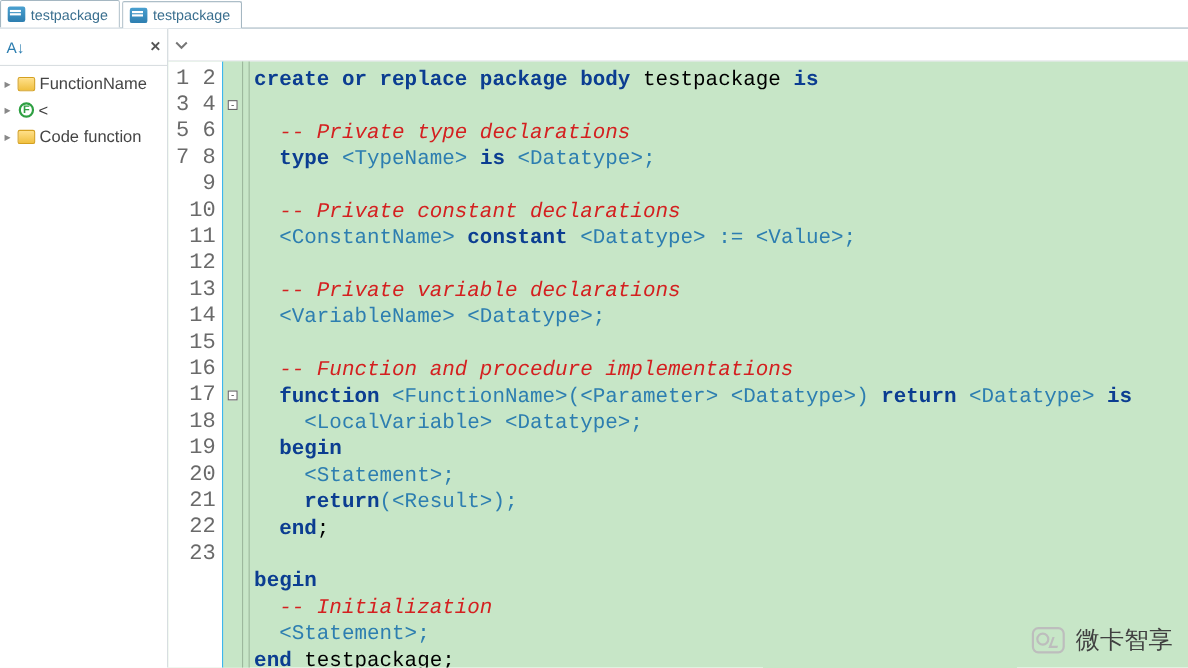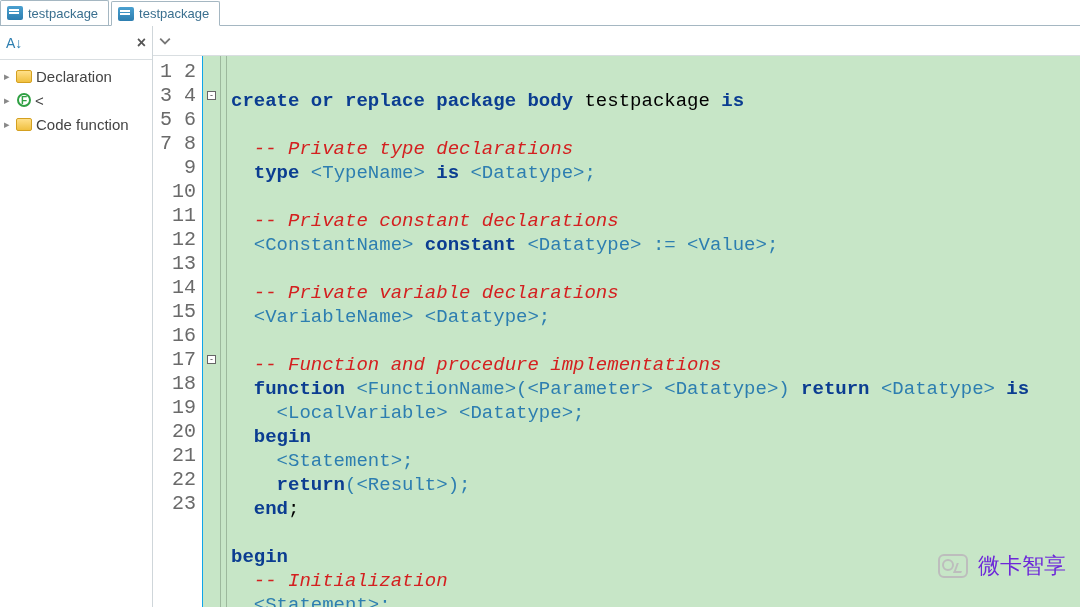--- a/index.html
+++ b/index.html
@@ -22,25 +22,25 @@
   .folder-icon { width: 16px; height: 13px; background: linear-gradient(#ffe08a, #f0c040); border: 1px solid #d4a020; border-radius: 2px; margin-right: 4px; }
   .func-icon { width: 14px; height: 14px; border: 2px solid #2fa043; border-radius: 50%; color: #2fa043; font-size: 10px; font-weight: bold; display: flex; align-items: center; justify-content: center; margin: 0 4px 0 1px; }
   .editor-wrap { flex: 1; display: flex; flex-direction: column; min-width: 0; }
   .breadcrumb { height: 30px; border-bottom: 1px solid #d9dee1; display: flex; align-items: center; padding-left: 6px; }
   .breadcrumb .chev-down { width: 12px; height: 12px; }
   .editor { flex: 1; display: flex; min-height: 0; background: #c7e6c7; position: relative; }
   .gutter { width: 50px; background: #fff; border-right: 1px solid #0ea5e9; text-align: right; padding: 4px 6px 0 0; font-family: "Courier New", monospace; font-size: 20px; color: #6a6a6a; line-height: 24px; }
   .fold-strip { width: 18px; background: #c7e6c7; border-right: 1px solid #9db89d; position: relative; }
   .fold-box { position: absolute; left: 4px; width: 9px; height: 9px; border: 1px solid #666; background: #fff; font-size: 9px; line-height: 7px; text-align: center; color: #444; }
   .margin-strip { width: 6px; background: #c7e6c7; border-right: 1px solid #9db89d; }
-  .code { flex: 1; padding: 4px 6px 0 4px; font-family: "Courier New", monospace; font-size: 19px; line-height: 24px; white-space: pre; color: #000; overflow: hidden; margin-top: 29px; }
+  .code { flex: 1; padding: 4px 6px 0 4px; font-family: "Courier New", monospace; font-size: 19px; line-height: 24px; white-space: pre; color: #000; overflow: hidden; }
   .kw { color: #0b3d91; font-weight: bold; }
   .pl { color: #2d7eb0; }
   .cm { color: #d42020; font-style: italic; }
-  .watermark { position: absolute; right: 14px; bottom: 26px; display: flex; align-items: center; color: #6d28d9; font-size: 22px; pointer-events: none; }
+  .watermark { position: absolute; right: 14px; bottom: 10px; display: flex; align-items: center; color: #404040; font-size: 22px; pointer-events: none; }
   .wm-icon { width: 30px; height: 24px; border: 2px solid #bdbdbd; border-radius: 6px; margin-right: 10px; position: relative; }
   .wm-icon::before { content: ""; position: absolute; left: 2px; top: 3px; width: 8px; height: 8px; border: 2px solid #bdbdbd; border-radius: 50%; }
   .wm-icon::after { content: ""; position: absolute; right: 3px; bottom: 3px; width: 6px; height: 8px; border-left: 2px solid #bdbdbd; border-bottom: 2px solid #bdbdbd; transform: skewX(-20deg); }
 </style>
 </head>
 <body>
 
 <div class="app">
 
   <div class="tabbar">
@@ -58,21 +58,21 @@
 
     <div class="sidebar">
       <div class="sidebar-toolbar">
         <span class="sort-icon">A↓</span>
         <span class="close-icon">×</span>
       </div>
       <div class="tree">
         <div class="tree-item">
           <span class="chev">▸</span>
           <span class="folder-icon"></span>
-          <span>Declaration</span>
+          <span>FunctionName</span>
         </div>
         <div class="tree-item">
           <span class="chev">▸</span>
           <span class="func-icon">F</span>
           <span>&lt;</span>
         </div>
         <div class="tree-item">
           <span class="chev">▸</span>
           <span class="folder-icon"></span>
           <span>Code function</span>

